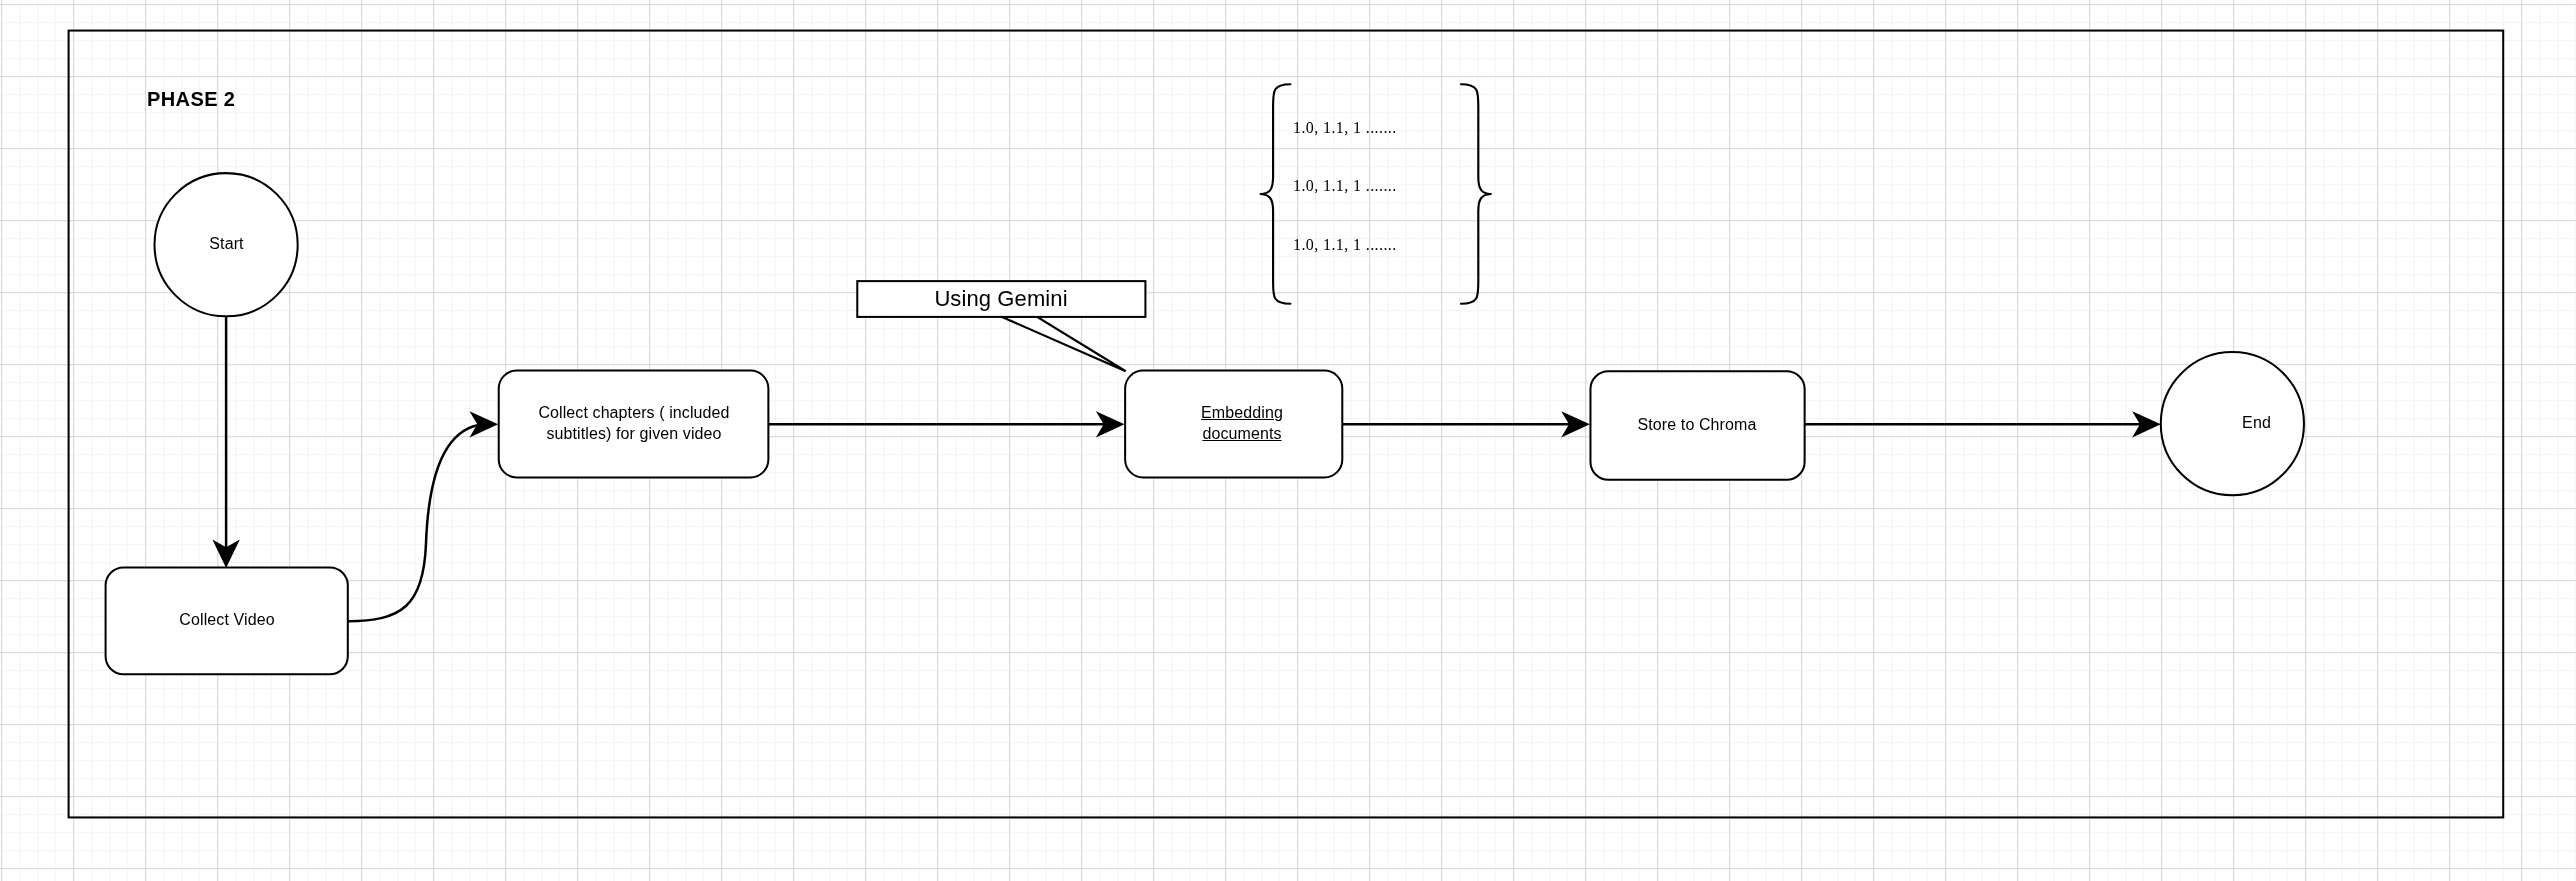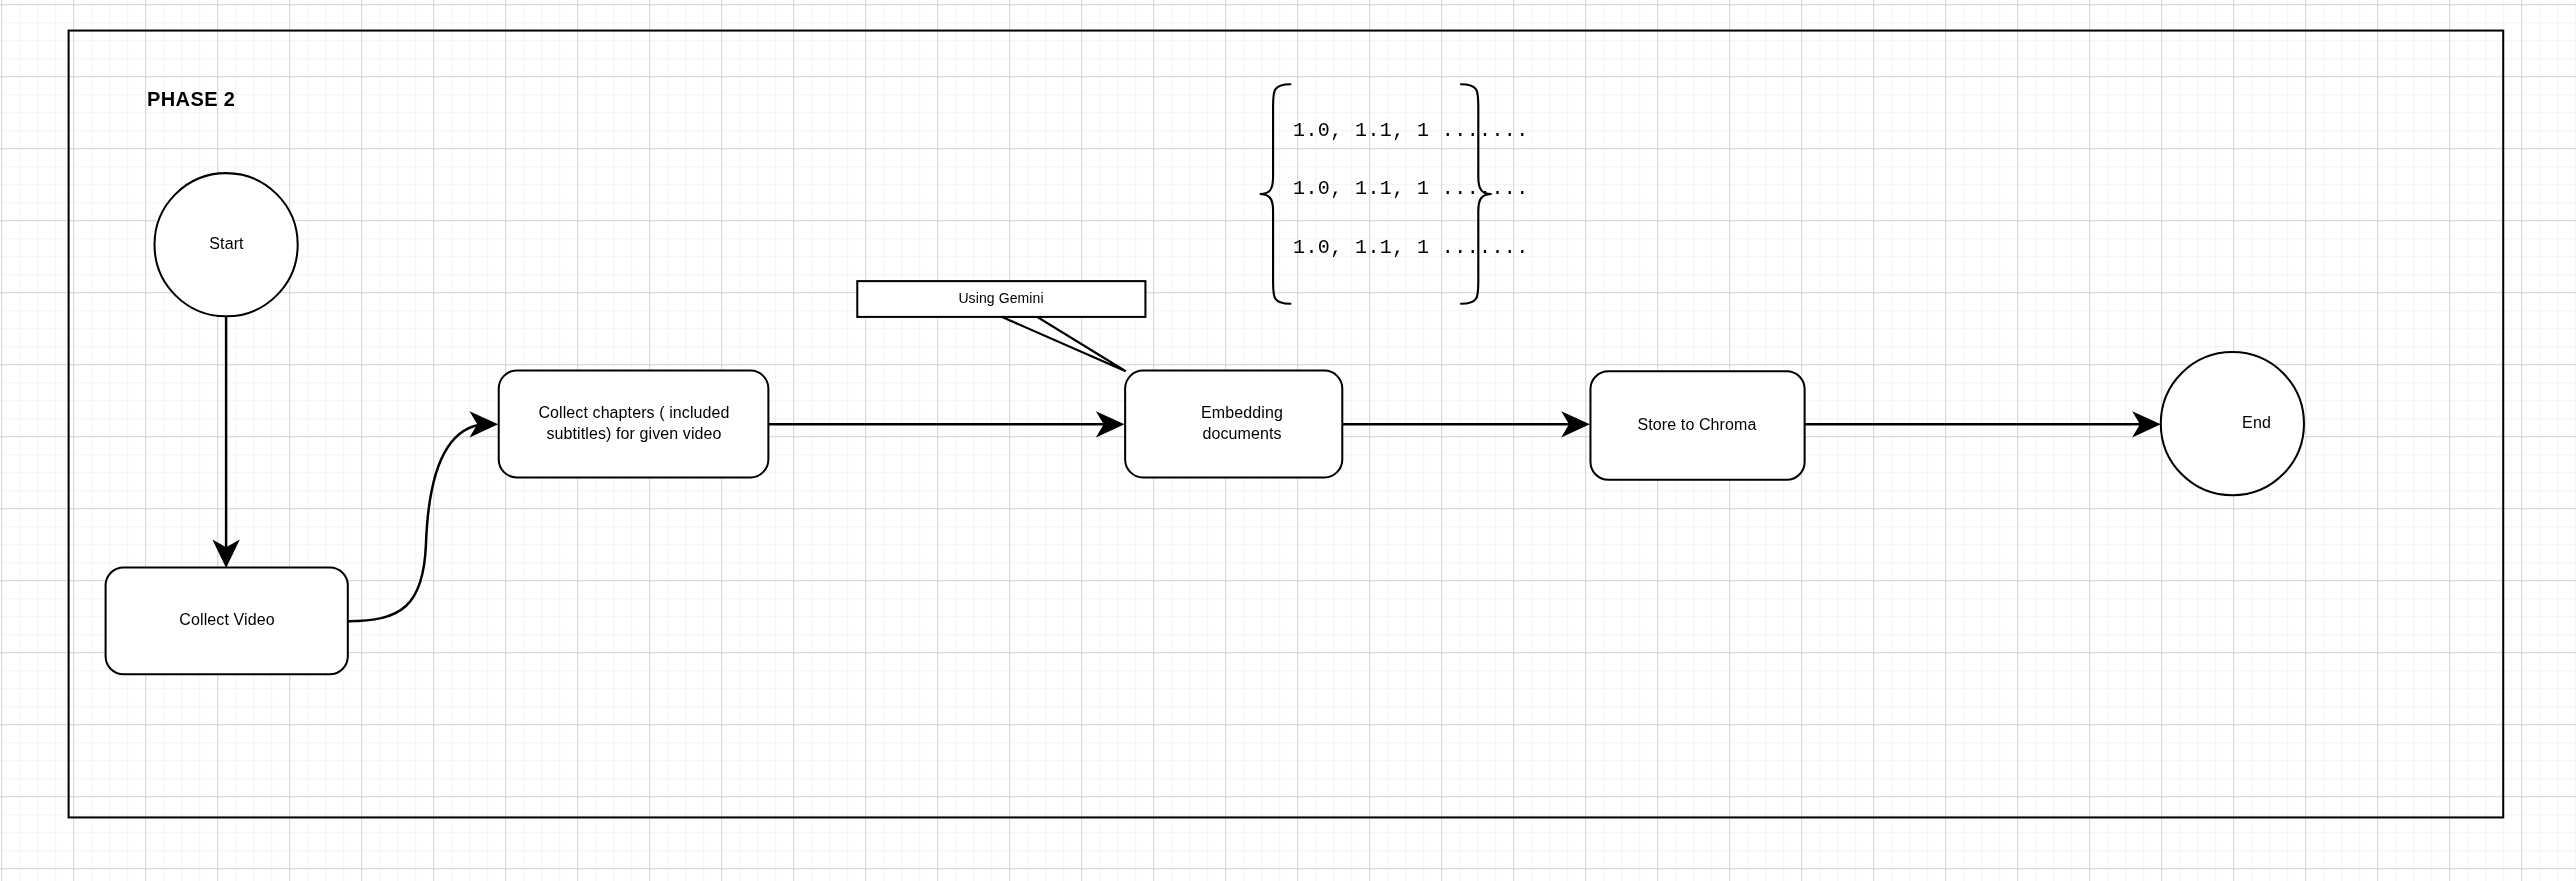--- a/index.html
+++ b/index.html
@@ -84,22 +84,22 @@
     left: 147px;
     top: 88px;
     font-family: "Liberation Sans", sans-serif;
     font-weight: bold;
     font-size: 20px;
     letter-spacing: 0.4px;
     color: #000000;
   }
   .matrix-row {
     position: absolute;
-    font-family: Liberation Mono, monospace;
-    font-size: 20px;
+    font-family: Liberation Serif, serif;
+    font-size: 16px;
     color: #000000;
     letter-spacing: 0.4px;
     white-space: nowrap;
   }
 </style>
 </head>
 <body>
 
 <div id="canvas">
 
@@ -157,27 +157,27 @@
 
   <div class="phase-title">PHASE 2</div>
 
   <div class="node-label" style="left:155px; top:173px; width:143px; height:143px;">Start</div>
 
   <div class="node-label" style="left:106px; top:567px; width:242px; height:107px;">Collect Video</div>
 
   <div class="node-label" style="left:511px; top:370px; width:246px; height:107px;">Collect chapters ( included
 subtitles) for given video</div>
 
-  <div class="node-label" style="left:1125px; top:370px; width:234px; height:107px;">Embedding
+  <div class="node-label" style="left:1125px; top:370px; width:234px; height:107px;text-decoration:underline;">Embedding
 documents</div>
 
   <div class="node-label" style="left:1590px; top:371px; width:214px; height:109px;">Store to Chroma</div>
 
   <div class="node-label" style="left:2161px; top:352px; width:143px; height:143px;padding-left:24px;">End</div>
 
-  <div class="node-label" style="left:857px; top:281px; width:288px; height:36px; font-size:14px;">Using Gemini</div>
+  <div class="node-label" style="left:857px; top:281px; width:288px; height:36px; font-size:22px;">Using Gemini</div>
 
   <div class="matrix-row" style="left:1293px; top:119px;">1.0, 1.1, 1 .......</div>
   <div class="matrix-row" style="left:1293px; top:177px;">1.0, 1.1, 1 .......</div>
   <div class="matrix-row" style="left:1293px; top:236px;">1.0, 1.1, 1 .......</div>
 
 </div>
 
 
 </body></html>

